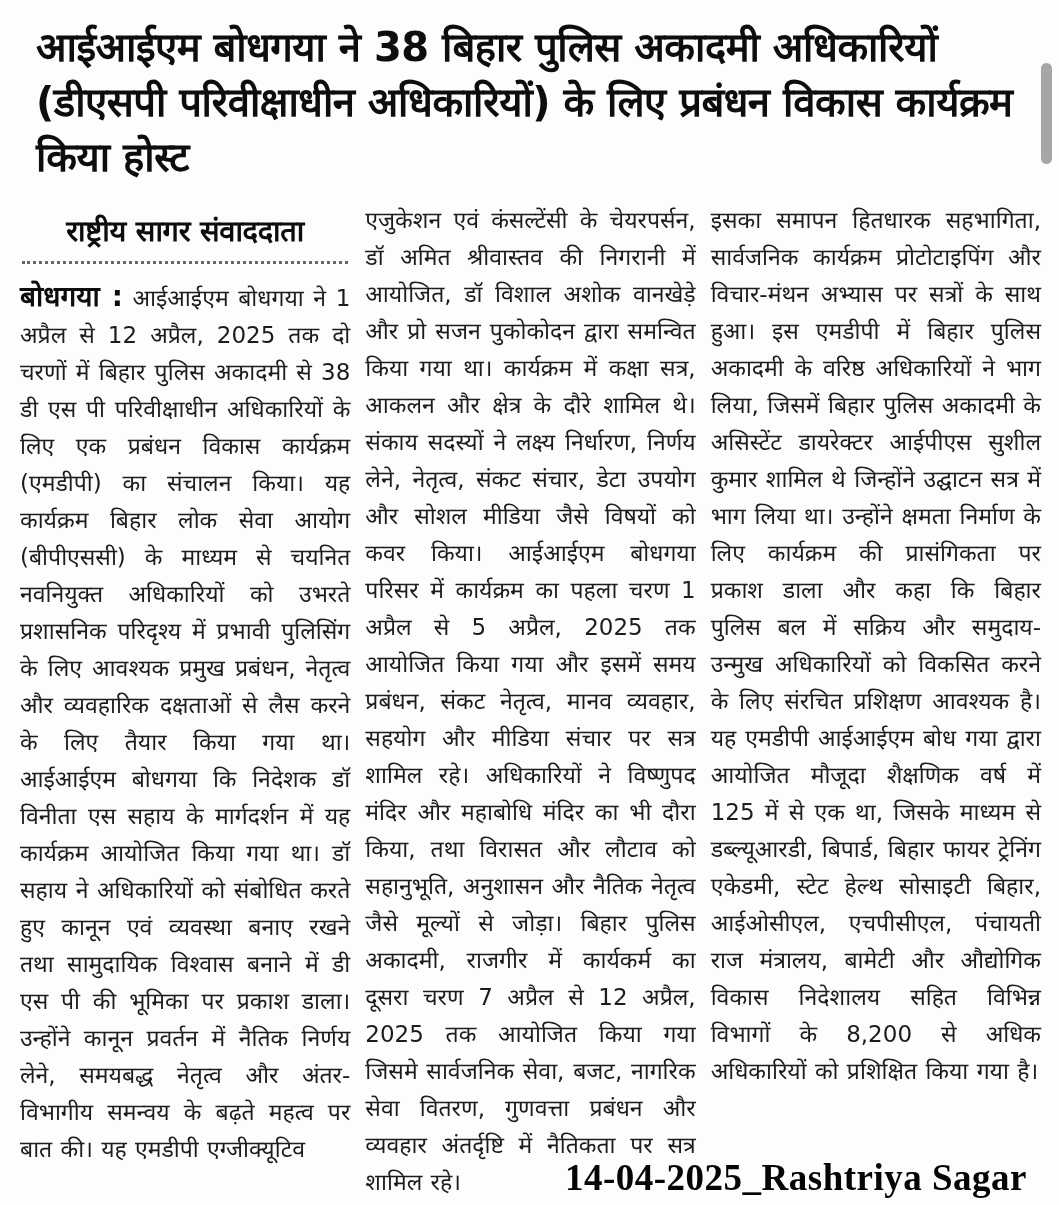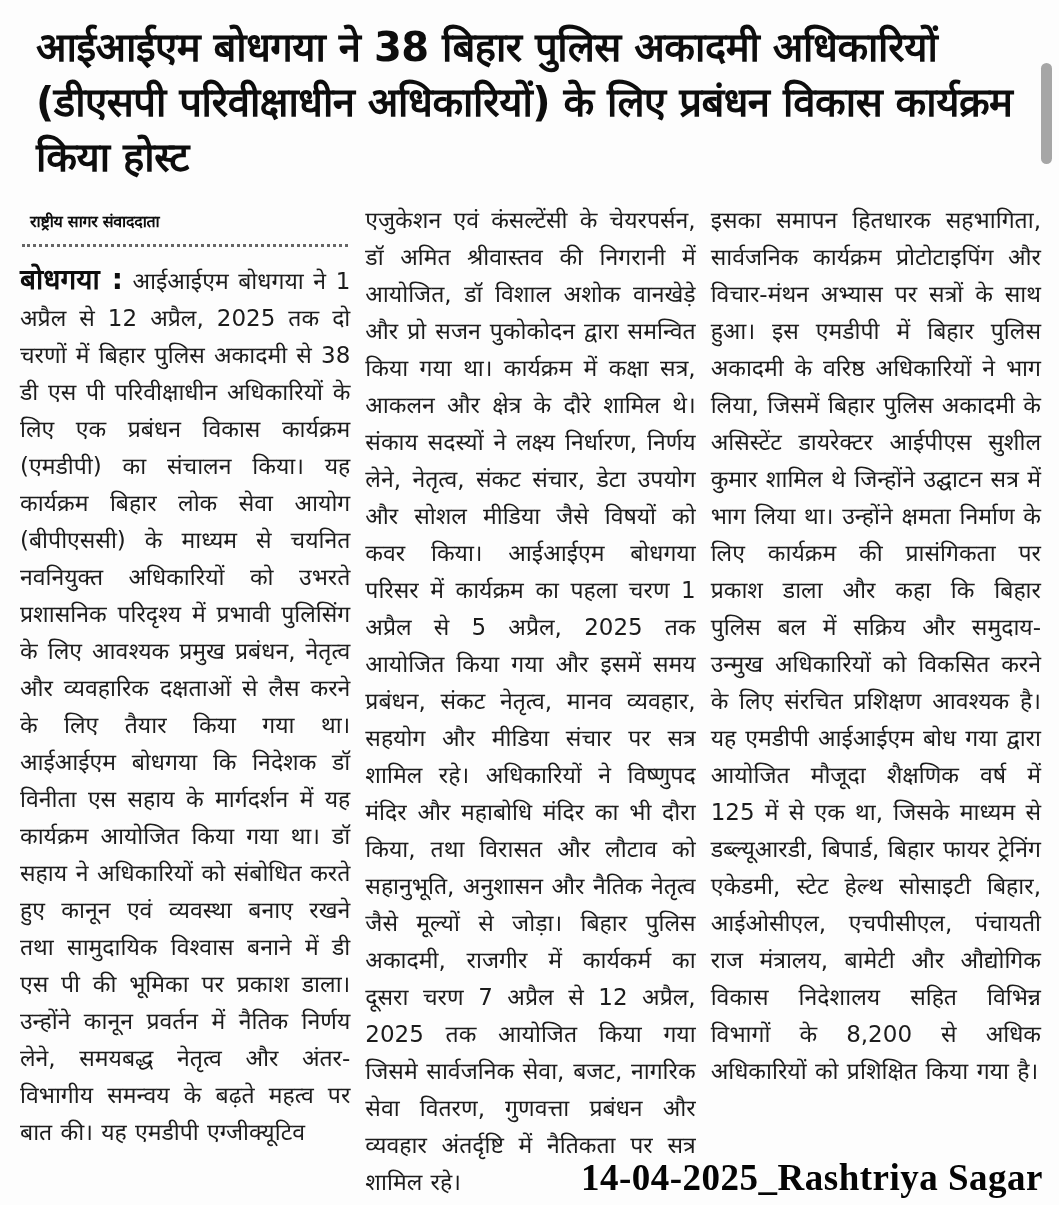--- a/index.html
+++ b/index.html
@@ -45,23 +45,24 @@
     display: flex;
     gap: 15px;
     padding: 0 18px 0 20px;
     margin-top: 16px;
   }
   .col {
     flex: 1 1 0;
     min-width: 0;
   }
   .byline {
-    font-size: 16px;
+    font-size: 29px;
     font-weight: 700;
     color: var(--headline, #0d0d0d);
+    text-align: center;
     padding: 8px 10px 12px 10px;
     letter-spacing: -0.3px;
   }
   .dotted-rule {
     border: 0;
     border-top: 3px dotted var(--rule, #666);
     height: 0;
     margin: 0 2px 14px 2px;
   }
   .body-text {
@@ -72,21 +73,21 @@
     text-align-last: left;
     word-spacing: 1px;
   }
   .lead {
     font-weight: 700;
     font-size: 28px;
     color: var(--headline, #0d0d0d);
   }
   .footer {
     position: absolute;
-    right: 16px;
+    right: 32px;
     bottom: 6px;
     font-family: "Liberation Serif", serif;
     font-weight: 700;
     font-size: 37px;
     color: #050505;
     letter-spacing: 0.5px;
   }
 </style>
 </head>
 <body>

